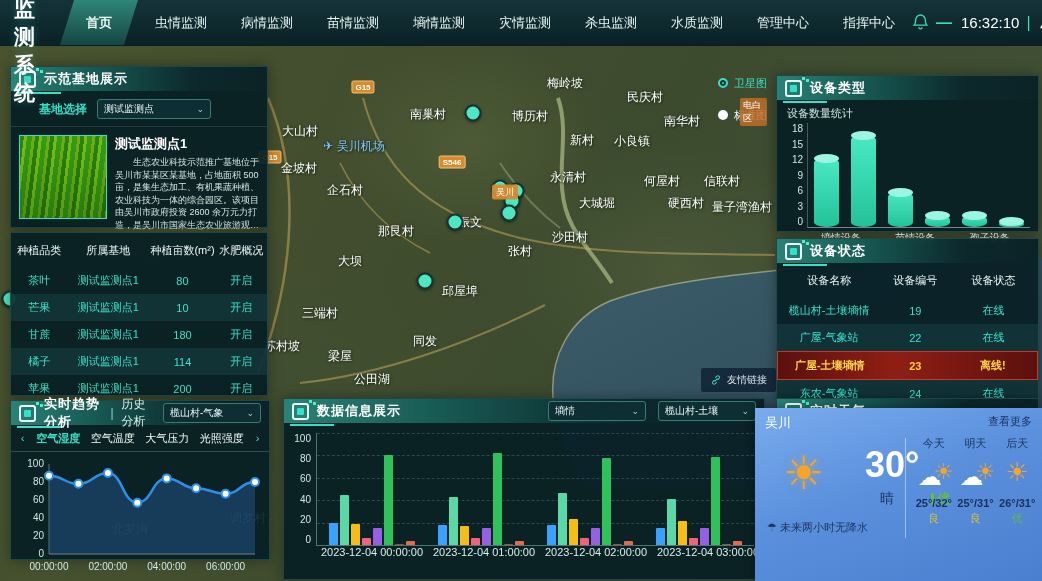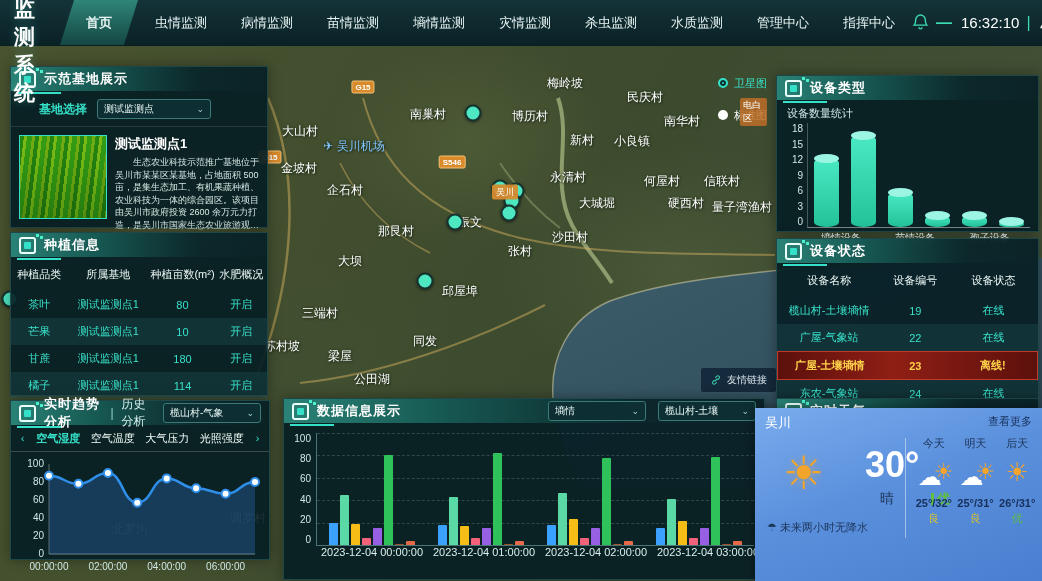--- a/index.html
+++ b/index.html
@@ -296,25 +296,20 @@
     <div class="base-content">
       <div class="rice-img"></div>
       <div class="base-info">
         <p class="spot-title">测试监测点1</p>
         <p class="spot-desc">生态农业科技示范推广基地位于吴川市某某区某基地，占地面积 500 亩，是集生态加工、有机果蔬种植、农业科技为一体的综合园区。该项目由吴川市政府投资 2600 余万元力打造，是吴川市国家生态农业旅游观光带的点睛之作</p>
       </div>
     </div>
   </div>
 
   <div class="panel" id="p-plant">
-    <div class="ph">
-      <span class="ph-icon"></span>
-      <span class="ph-underline"></span>
-      <span class="ph-title">种植信息</span>
-    </div>
     <div id="plant-table">
         <div class="trow head plant-grid">
           <span>种植品类</span>
           <span>所属基地</span>
           <span>种植亩数(m²)</span>
           <span>水肥概况</span>
         </div>
         <div class="trow plant-grid">
           <span class="cell">茶叶</span>
           <span class="cell">测试监测点1</span>

